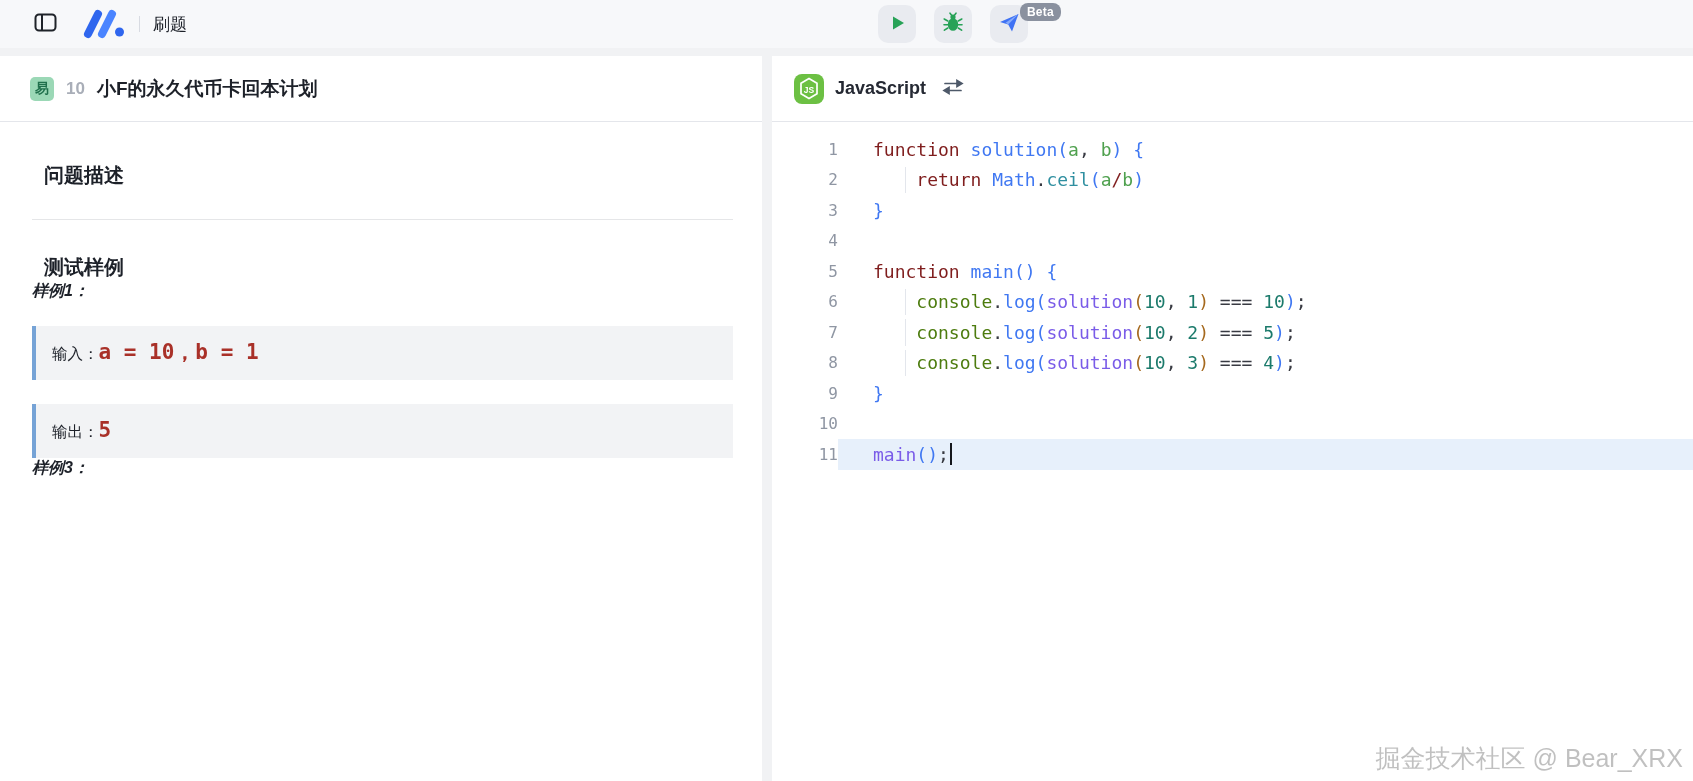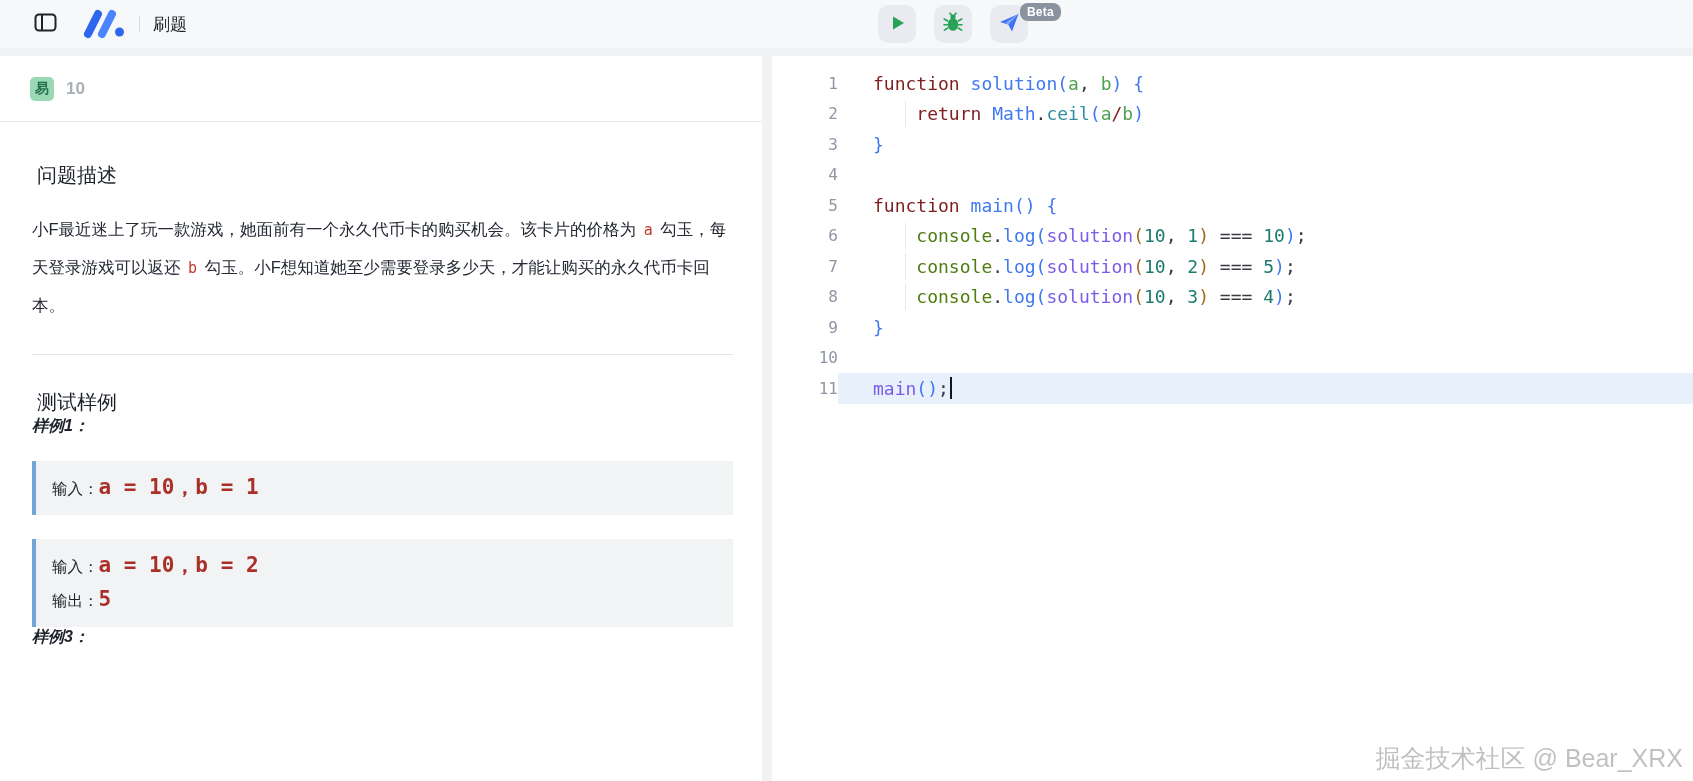--- a/index.html
+++ b/index.html
@@ -31,21 +31,21 @@
   .right-panel{flex:1;background:#fff;overflow:hidden;position:relative;}
   .panel-header{height:66px;border-bottom:1px solid var(--panel-border);display:flex;align-items:center;}
   .left-panel .panel-header{padding:0 30px;}
   .right-panel .panel-header{padding:0 22px;}
   .diff-badge{width:24px;height:24px;border-radius:5px;background:var(--badge-green-bg);color:var(--badge-green-text);
     font-size:14px;font-weight:600;display:flex;align-items:center;justify-content:center;flex:none;}
   .problem-id{margin-left:12px;font-size:17px;font-weight:600;color:#a9aeb8;}
   .problem-title{margin-left:12px;font-size:19px;font-weight:700;color:#1d2129;}
   
   .left-content{padding:6px 29px 0 32px;}
-  .section-heading{font-size:20px;font-weight:400;margin:34px 5px 0;color:#1d2129;}
+  .section-heading{font-size:20px;font-weight:700;margin:34px 12px 0;color:#1d2129;}
   .desc-p{font-size:16.5px;line-height:37px;color:#252933;margin:22px 0 0;}
   .inline-code{font-family:"DejaVu Sans Mono","Liberation Mono",monospace;font-size:15px;color:var(--inline-code-red);padding:0 3px;}
   .content-hr{border:none;border-top:1px solid #e5e6e8;margin:30px 0 0;}
   .sample-label{font-size:16px;font-weight:700;font-style:italic;color:#1d2129;}
   .sample-block{margin-top:24px;background:#f2f3f5;border-left:4px solid var(--sample-border);padding:10px 16px;}
   .sample-line{font-size:15.5px;line-height:32px;color:#1d2129;}
   .sample-code{font-family:"DejaVu Sans Mono","Liberation Mono",monospace;font-size:21px;font-weight:600;color:var(--block-code-red);}
   
   .lang-icon{width:30px;height:30px;flex:none;}
   .lang-label{margin-left:11px;font-size:18px;font-weight:700;color:#252933;}
@@ -124,41 +124,62 @@
   </div>
   <span class="beta-badge">Beta</span>
 </header>
 
 <div class="panels">
 
   <section class="left-panel">
     <div class="panel-header">
       <span class="diff-badge">易</span>
       <span class="problem-id">10</span>
+      <span class="problem-title">小F的永久代币卡回本计划</span>
     </div>
     <div class="left-content">
       <h2 class="section-heading">问题描述</h2>
-      <p class="desc-p"><span>小F最近迷上了玩一款游戏，她面前有一个永久代币卡的购买机会。该卡片的价格为 </span><code class="inline-code">a</code><span> 勾玉，每天登录游戏可以返还 </span><code class="inline-code">b</code><span> 勾玉。小F想知道她至少需要登录多少天，才能让购买的永久代币卡回本。</span></p>
       <hr class="content-hr">
       <h2 class="section-heading">测试样例</h2>
       <div>
           <div class="sample-label">样例1：</div>
           <div class="sample-block">
             <div class="sample-line"><span>输入：</span><code class="sample-code">a = 10，b = 1</code></div>
           </div>
           <div class="sample-block">
-            <div class="sample-line"><span>输入：</span><code class="sample-code">a = 10，b = 2</code></div>
             <div class="sample-line"><span>输出：</span><code class="sample-code">5</code></div>
           </div>
           <div class="sample-label">样例3：</div>
         </div>
     </div>
   </section>
 
   <section class="right-panel">
+    <div class="panel-header">
+      <span class="lang-icon">
+        <svg width="30" height="30" viewBox="0 0 30 30">
+          <rect x="0" y="0" width="30" height="30" rx="8" fill="#6cc043"></rect>
+          <polygon points="15,4.5 23,9.2 23,19.8 15,24.5 7,19.8 7,9.2" fill="none" stroke="#ffffff" stroke-width="1.7"></polygon>
+          <text x="15" y="18.5" text-anchor="middle" font-size="8.5" font-weight="bold" fill="#ffffff" font-family="Liberation Sans, sans-serif">JS</text>
+        </svg>
+      </span>
+      <span class="lang-label">JavaScript</span>
+      <button class="icon-btn swap-btn">
+        <span>
+          <svg width="22" height="18" viewBox="0 0 22 18">
+            <g stroke="#4e5969" stroke-width="1.7" stroke-linecap="round" fill="#4e5969">
+              <line x1="3" y1="5.5" x2="16" y2="5.5"></line>
+                <polygon points="15,2.5 20,5.5 15,8.5"></polygon>
+              <line x1="19" y1="12.5" x2="6" y2="12.5"></line>
+                <polygon points="7,9.5 2,12.5 7,15.5"></polygon>
+            </g>
+          </svg>
+        </span>
+      </button>
+    </div>
     <div class="editor">
         <div class="code-row">
           <span class="ln">1</span>
           <span class="code"><span class="tk-k">function</span><span class="tk-d"> </span><span class="tk-b">solution</span><span class="tk-b">(</span><span class="tk-g">a</span><span class="tk-d">, </span><span class="tk-g">b</span><span class="tk-b">)</span><span class="tk-d"> </span><span class="tk-b">{</span></span>
         </div>
         <div class="code-row guided">
           <span class="ln">2</span>
           <span class="code"><span class="tk-d">    </span><span class="tk-k">return</span><span class="tk-d"> </span><span class="tk-b">Math</span><span class="tk-d">.</span><span class="tk-t">ceil</span><span class="tk-b">(</span><span class="tk-g">a</span><span class="tk-k">/</span><span class="tk-g">b</span><span class="tk-b">)</span></span>
         </div>
         <div class="code-row">

